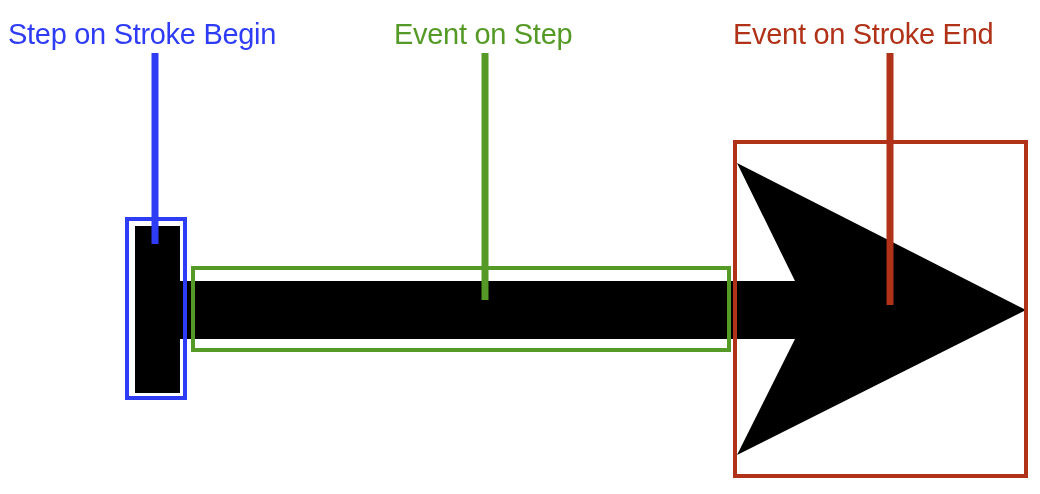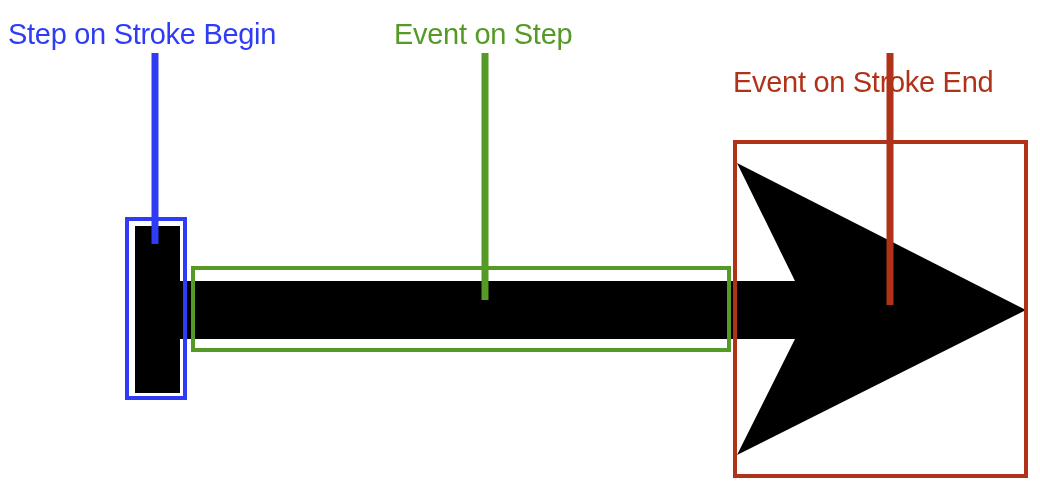--- a/index.html
+++ b/index.html
@@ -5,21 +5,21 @@
     html, body { margin: 0; padding: 0; background: #ffffff; }
     body { width: 1040px; height: 494px; position: relative; overflow: hidden; font-family: "Liberation Sans", "DejaVu Sans", sans-serif; }
     .label { position: absolute; font-size: 29px; white-space: nowrap; line-height: 1; letter-spacing: -0.3px; }
     #diagram { position: absolute; left: 0; top: 0; }
   </style>
 </head>
 <body>
 
 <div class="label" style="left:8px; top:20px; color:#2e3cf5;">Step on Stroke Begin</div>
 <div class="label" style="left:394px; top:20px; color:#559a26;text-align:right;">Event on Step</div>
-<div class="label" style="left:733px; top:20px; color:#b03219;margin-top:48px;">Event on Stroke End</div>
+<div class="label" style="left:733px; top:20px; color:#b03219;">Event on Stroke End</div>
 
 <svg id="diagram" width="1040" height="494" viewBox="0 0 1040 494">
 
   <g>
     <rect x="135" y="226" width="45" height="167" fill="#000000"></rect>
     <rect x="178" y="281" width="620" height="58" fill="#000000"></rect>
     <polygon points="737,163 1026,310 737,455 795,339 795,281" fill="#000000"></polygon>
   </g>
 
   <g>

